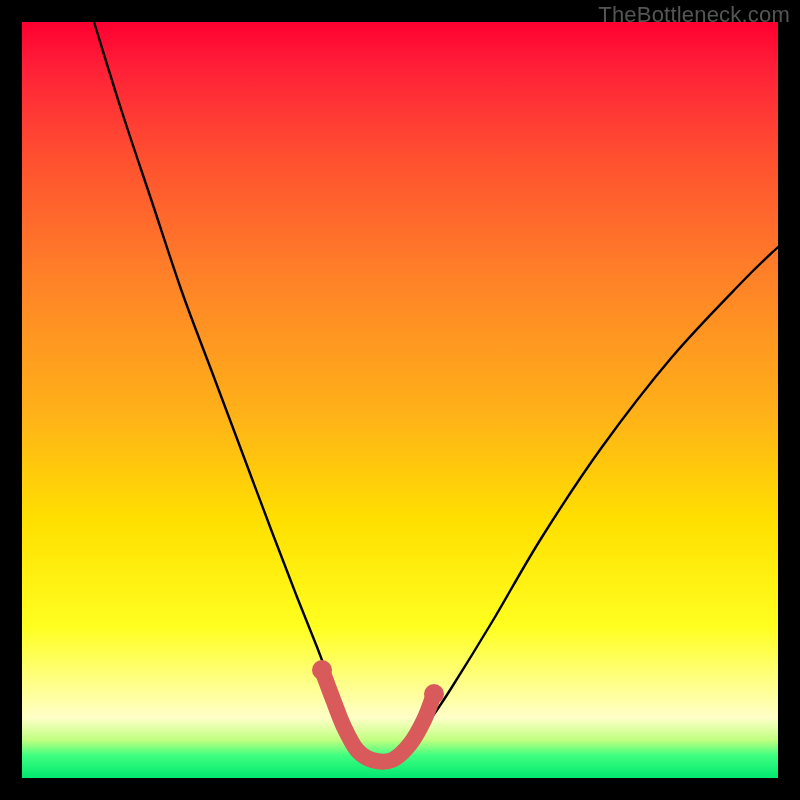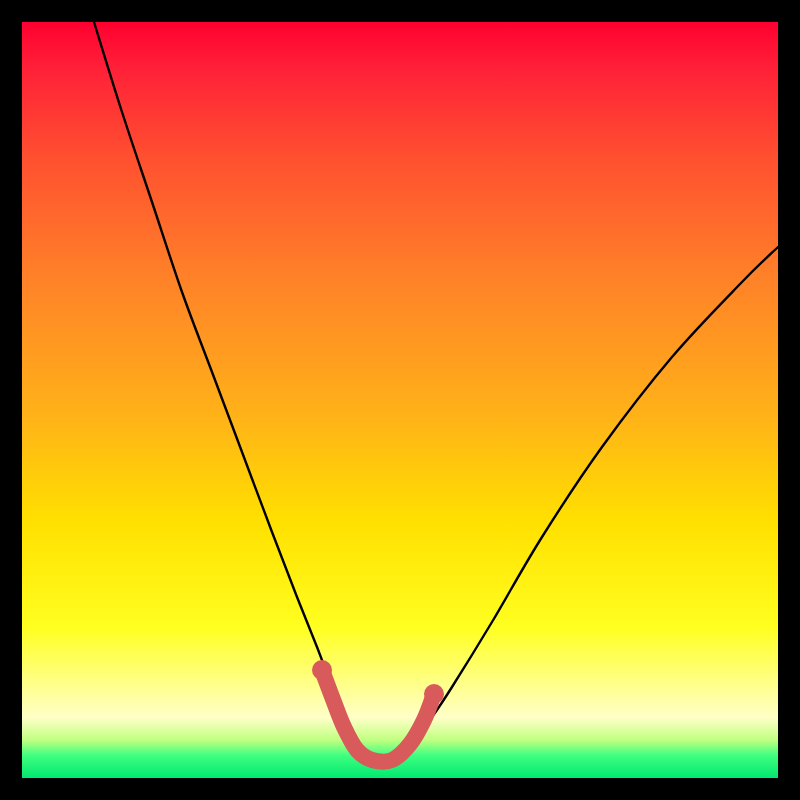--- a/index.html
+++ b/index.html
@@ -57,20 +57,21 @@
     width: 756px;
     height: 756px;
     overflow: visible;
   }
 </style>
 </head>
 <body>
 
 <div class="frame">
 
+  <div class="watermark">TheBottleneck.com</div>
 
   <div class="plot">
     <svg class="curve" viewBox="0 0 756 756" preserveAspectRatio="none">
       <path id="main-curve" fill="none" stroke="#000" stroke-width="2.4" stroke-linecap="round" stroke-linejoin="round" d="M 72 0 C 76.66666666666667 15, 90.33333333333333 60, 100 90 C 109.66666666666667 120, 120 150, 130 180 C 140 210, 150 241.66666666666666, 160 270 C 170 298.3333333333333, 180 323.3333333333333, 190 350 C 200 376.6666666666667, 210 403.3333333333333, 220 430 C 230 456.6666666666667, 240.83333333333334 485.8333333333333, 250 510 C 259.1666666666667 534.1666666666666, 267.5 555.8333333333334, 275 575 C 282.5 594.1666666666666, 289.1666666666667 610, 295 625 C 300.8333333333333 640, 305.8333333333333 654.1666666666666, 310 665 C 314.1666666666667 675.8333333333334, 315.8333333333333 680.8333333333334, 320 690 C 324.1666666666667 699.1666666666666, 330 712.5, 335 720 C 340 727.5, 344.5 732.5, 350 735 C 355.5 737.5, 361.3333333333333 737.5, 368 735 C 374.6666666666667 732.5, 383 726.6666666666666, 390 720 C 397 713.3333333333334, 403.3333333333333 704.1666666666666, 410 695 C 416.6666666666667 685.8333333333334, 420 680.8333333333334, 430 665 C 440 649.1666666666666, 455 625, 470 600 C 485 575, 501.6666666666667 544.1666666666666, 520 515 C 538.3333333333334 485.8333333333333, 558.3333333333334 455, 580 425 C 601.6666666666666 395, 626.6666666666666 362.5, 650 335 C 673.3333333333334 307.5, 702.3333333333334 278.3333333333333, 720 260 C 737.6666666666666 241.66666666666666, 750 230.83333333333334, 756 225"></path>
       <path id="highlight-curve" fill="none" stroke="#d85a5a" stroke-width="16" stroke-linecap="round" stroke-linejoin="round" d="M 300 648 C 302 653.3333333333334, 308.3333333333333 670.5, 312 680 C 315.6666666666667 689.5, 318.1666666666667 697, 322 705 C 325.8333333333333 713, 330.3333333333333 722.5, 335 728 C 339.6666666666667 733.5, 344.1666666666667 736.3333333333334, 350 738 C 355.8333333333333 739.6666666666666, 363.6666666666667 740.6666666666666, 370 738 C 376.3333333333333 735.3333333333334, 382.6666666666667 728.6666666666666, 388 722 C 393.3333333333333 715.3333333333334, 398 706.3333333333334, 402 698 C 406 689.6666666666666, 410.3333333333333 676.3333333333334, 412 672"></path>
       <g id="highlight-dots">
           <circle cx="300" cy="648" r="10" fill="#d85a5a"></circle>
           <circle cx="412" cy="672" r="10" fill="#d85a5a"></circle>
         </g>
     </svg>

